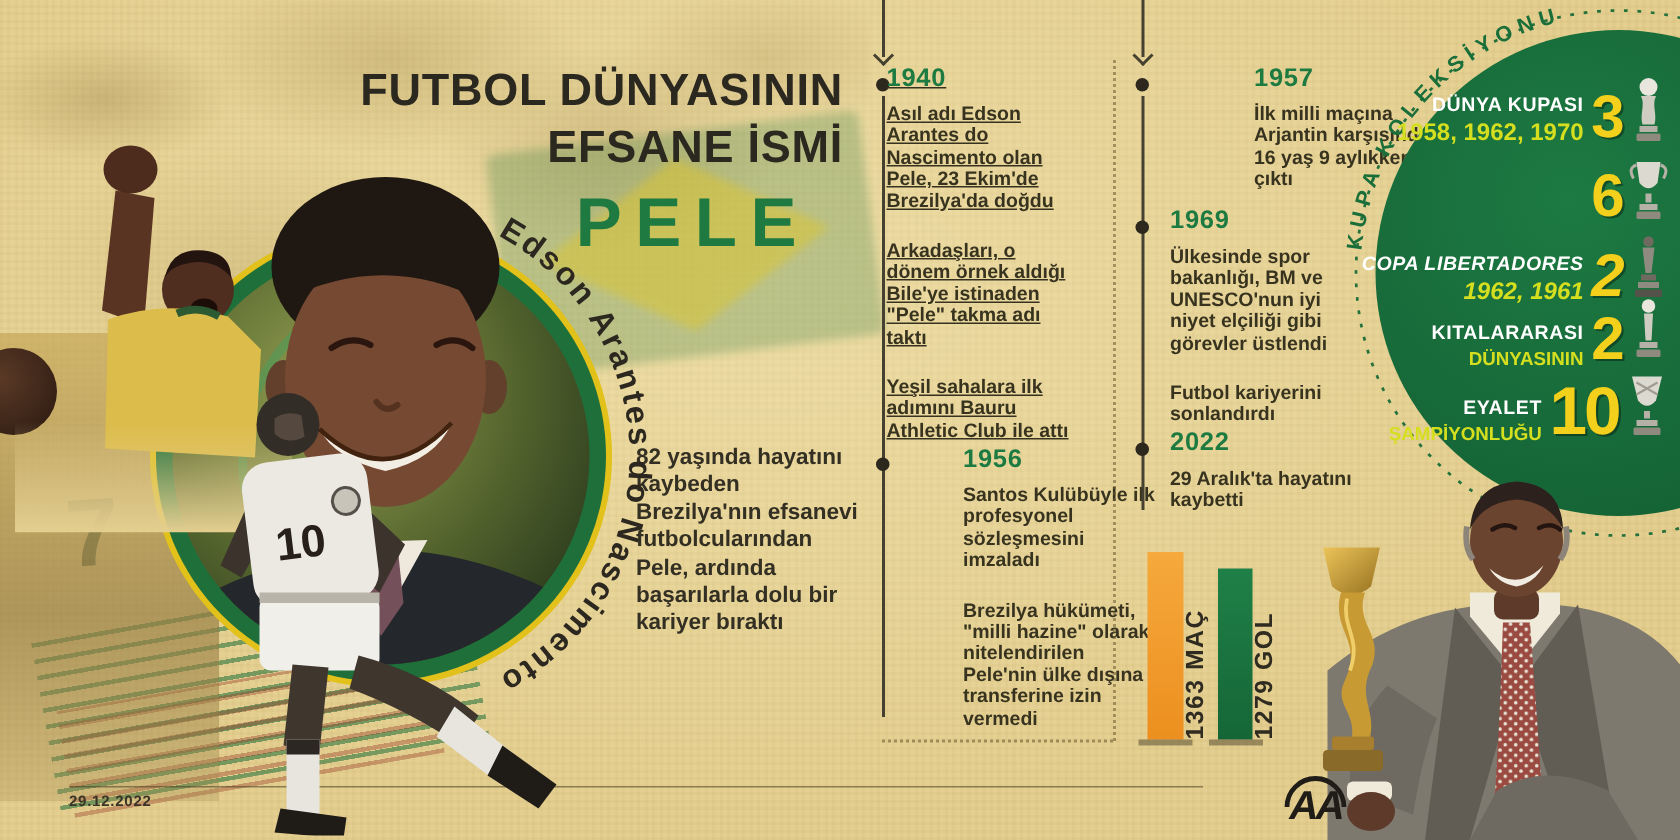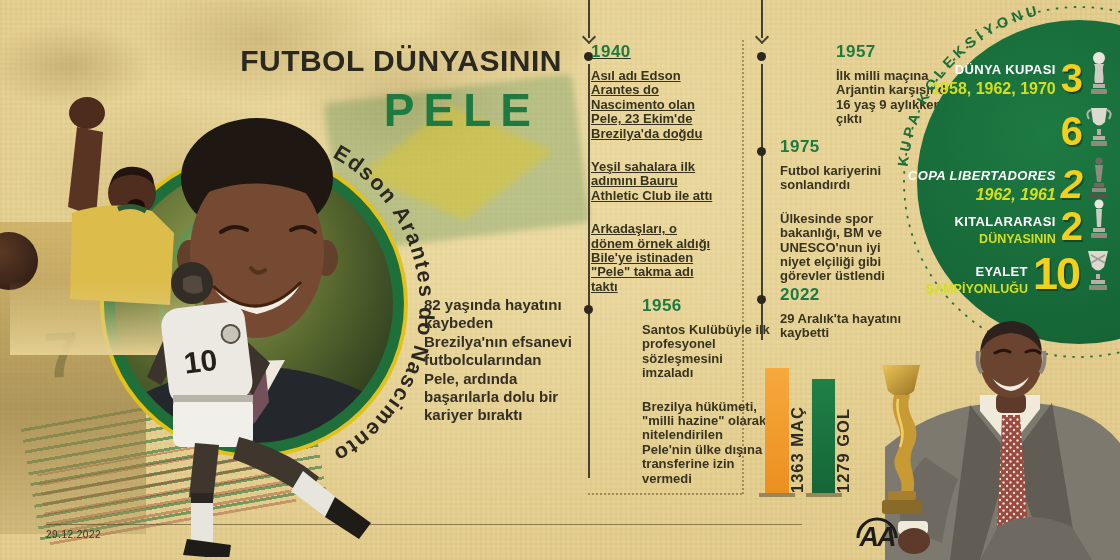--- a/index.html
+++ b/index.html
@@ -81,21 +81,21 @@
     text-shadow:1.5px 1.5px 0 rgba(0,0,0,.35);}
   .tnum.big{font-size:45px;}
   .ticon{flex:0 0 auto;}
   
   .bar{width:24px;}
   .bar-base{height:4px;background:rgba(60,50,30,.45);}
   .bar-label{font-size:16.5px;font-weight:800;color:#2f2b20;letter-spacing:1px;
     writing-mode:vertical-rl;transform:rotate(180deg);display:flex;align-items:center;justify-content:flex-start;}
   
   .base-line{left:46px;top:524px;width:756px;height:1px;background:rgba(72,62,36,.55);}
-  .date{left:46px;top:529px;font-size:10px;font-weight:400;color:#3a3427;letter-spacing:.5px;}
+  .date{left:46px;top:529px;font-size:10px;font-weight:700;color:#3a3427;letter-spacing:.5px;}
   svg{display:block;}
 </style>
 </head>
 <body>
 
 <div class="canvas">
 
   <div class="abs crowd"></div>
   <div class="abs flag">
     <div class="diamond"></div>
@@ -174,36 +174,37 @@
     <rect x="56" y="248" width="22" height="50" fill="#e8e5de"></rect>
     <rect x="56" y="248" width="22" height="10" fill="#2c2723"></rect>
     <path d="M52,294 L96,300 L94,314 L48,310 Z" fill="#1f1b17"></path>
     <path d="M104,192 Q150,204 184,232 L172,252 Q136,228 98,214 Z" fill="#3f362e"></path>
     <path d="M168,226 L208,258 L196,276 L156,246 Z" fill="#e8e5de"></path>
     <path d="M200,252 L236,278 L224,294 L190,272 Z" fill="#1f1b17"></path>
   </svg>
 
   <div class="abs titleblock">
     <div class="t1">FUTBOL DÜNYASININ</div>
+    <div class="t2">EFSANE İSMİ</div>
     <div class="t-name">PELE</div>
   </div>
 
   <div class="abs intro">82 yaşında hayatını kaybeden Brezilya'nın efsanevi futbolcularından Pele, ardında başarılarla dolu bir kariyer bıraktı</div>
 
   <div class="abs tl-line" style="left:588px;top:0;height:38px;"></div>
   <div class="abs tl-arrow" style="left:584px;top:32px;"></div>
   <div class="abs tl-line" style="left:588px;top:64px;height:414px;"></div>
   <div class="abs bullet" style="left:584px;top:52px;"></div>
   <div class="abs bullet" style="left:584px;top:305px;"></div>
 
   <div class="abs event" style="left:591px;top:42px;text-decoration:underline;">
     <div class="year">1940</div>
     <p>Asıl adı Edson Arantes do Nascimento olan Pele, 23 Ekim'de Brezilya'da doğdu</p>
+    <p>Arkadaşları, o dönem örnek aldığı Bile'ye istinaden "Pele" takma adı taktı</p>
     <p>Yeşil sahalara ilk adımını Bauru Athletic Club ile attı</p>
-    <p>Arkadaşları, o dönem örnek aldığı Bile'ye istinaden "Pele" takma adı taktı</p>
   </div>
   <div class="abs event" style="left:608px;top:296px;margin-left:34px;">
     <div class="year">1956</div>
     <p>Santos Kulübüyle ilk profesyonel sözleşmesini imzaladı</p>
     <p>Brezilya hükümeti, "milli hazine" olarak nitelendirilen Pele'nin ülke dışına transferine izin vermedi</p>
   </div>
 
   <div class="abs dot-v"></div>
   <div class="abs dot-h"></div>
 
@@ -212,23 +213,23 @@
   <div class="abs tl-line" style="left:761px;top:64px;height:276px;"></div>
   <div class="abs bullet" style="left:757px;top:52px;"></div>
   <div class="abs bullet" style="left:757px;top:147px;"></div>
   <div class="abs bullet" style="left:757px;top:295px;"></div>
 
   <div class="abs event" style="left:812px;top:42px;width:128px;margin-left:24px;">
     <div class="year">1957</div>
     <p>İlk milli maçına Arjantin karşısında 16 yaş 9 aylıkken çıktı</p>
   </div>
   <div class="abs event" style="left:780px;top:137px;width:128px;">
-    <div class="year">1975</div>
+    <div class="year">1969</div>
+    <p>Ülkesinde spor bakanlığı, BM ve UNESCO'nun iyi niyet elçiliği gibi görevler üstlendi</p>
     <p>Futbol kariyerini sonlandırdı</p>
-    <p>Ülkesinde spor bakanlığı, BM ve UNESCO'nun iyi niyet elçiliği gibi görevler üstlendi</p>
   </div>
   <div class="abs event" style="left:780px;top:285px;width:128px;">
     <div class="year">2022</div>
     <p>29 Aralık'ta hayatını kaybetti</p>
   </div>
 
   <div class="abs disc" style="z-index:6;"></div>
 
   <svg class="abs" style="left:0;top:0;z-index:7;pointer-events:none;" width="1120" height="560" viewBox="0 0 1120 560">
     <circle cx="1079" cy="182" r="175" fill="none" stroke="#24713c" stroke-width="1.8" stroke-dasharray="2.5 6.5"></circle>

